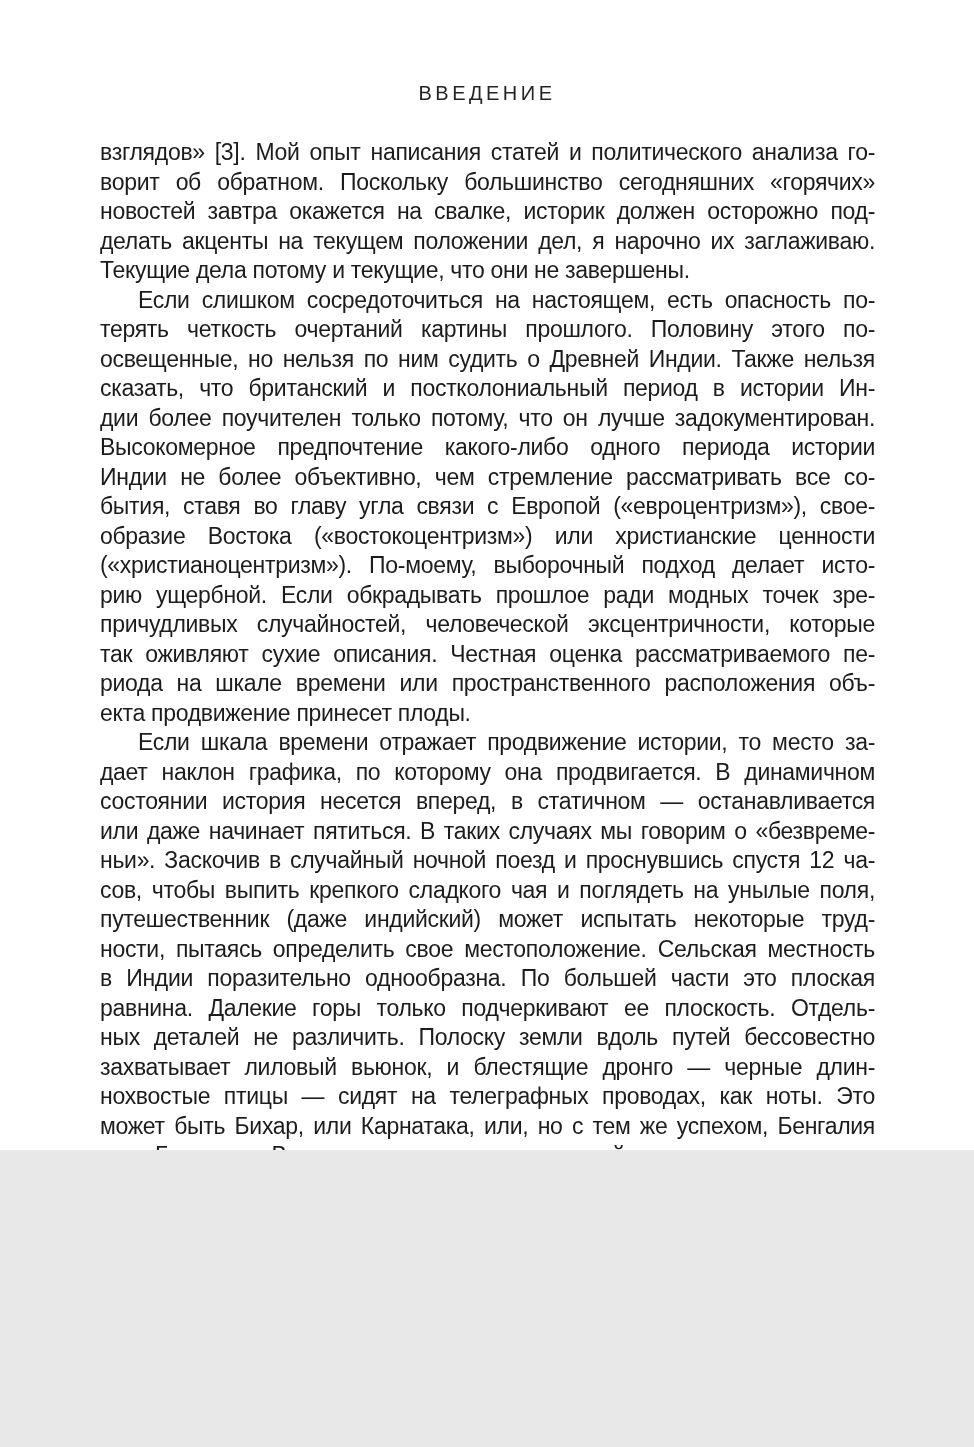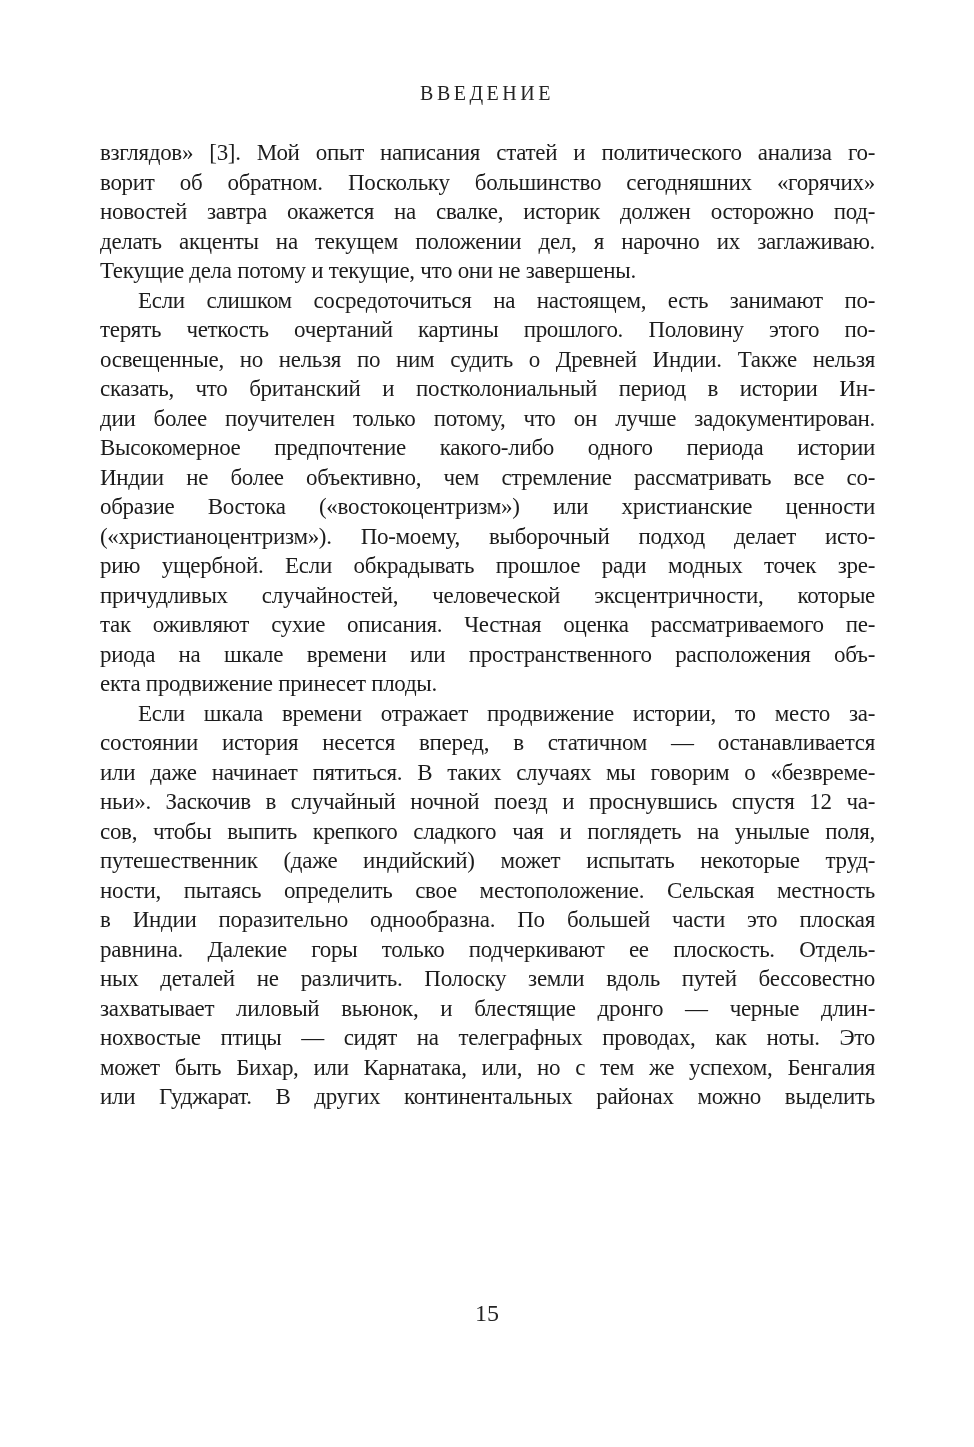--- a/index.html
+++ b/index.html
@@ -3,25 +3,25 @@
 <meta charset="utf-8">
 <style>
   html, body {
     margin: 0;
     padding: 0;
     background: #e8e8e8;
   }
   .page {
     position: relative;
     width: 974px;
-    height: 1447px;
+    height: 1150px;
     margin: 0 auto;
     background: #ffffff;
     overflow: hidden;
-    font-family: Liberation Serif, serif;
+    font-family: Liberation Sans, sans-serif;
     color: #1c1c1c;
   }
   .running-head {
     position: absolute;
     top: 82px;
     left: 0;
     width: 100%;
     text-align: center;
     font-size: 20px;
     letter-spacing: 3.5px;
@@ -65,35 +65,37 @@
 <div class="page">
 
   <div class="running-head">ВВЕДЕНИЕ</div>
 
   <div class="textblock">
       <div class="line">взглядов» [3]. Мой опыт написания статей и политического анализа го-</div>
       <div class="line">ворит об обратном. Поскольку большинство сегодняшних «горячих»</div>
       <div class="line">новостей завтра окажется на свалке, историк должен осторожно под-</div>
       <div class="line">делать акценты на текущем положении дел, я нарочно их заглаживаю.</div>
       <div class="line para-end">Текущие дела потому и текущие, что они не завершены.</div>
-      <div class="line indent">Если слишком сосредоточиться на настоящем, есть занимают по-</div>
+      <div class="line indent">Если слишком сосредоточиться на настоящем, есть опасность по-</div>
       <div class="line">терять четкость очертаний картины прошлого. Половину этого по-</div>
       <div class="line">освещенные, но нельзя по ним судить о Древней Индии. Также нельзя</div>
       <div class="line">сказать, что британский и постколониальный период в истории Ин-</div>
       <div class="line">дии более поучителен только потому, что он лучше задокументирован.</div>
       <div class="line">Высокомерное предпочтение какого-либо одного периода истории</div>
       <div class="line">Индии не более объективно, чем стремление рассматривать все со-</div>
+      <div class="line">бытия, ставя во главу угла связи с Европой («евроцентризм»), свое-</div>
       <div class="line">образие Востока («востокоцентризм») или христианские ценности</div>
       <div class="line">(«христианоцентризм»). По-моему, выборочный подход делает исто-</div>
       <div class="line">рию ущербной. Если обкрадывать прошлое ради модных точек зре-</div>
       <div class="line">причудливых случайностей, человеческой эксцентричности, которые</div>
       <div class="line">так оживляют сухие описания. Честная оценка рассматриваемого пе-</div>
       <div class="line">риода на шкале времени или пространственного расположения объ-</div>
       <div class="line para-end">екта продвижение принесет плоды.</div>
       <div class="line indent">Если шкала времени отражает продвижение истории, то место за-</div>
+      <div class="line">дает наклон графика, по которому она продвигается. В динамичном</div>
       <div class="line">состоянии история несется вперед, в статичном — останавливается</div>
       <div class="line">или даже начинает пятиться. В таких случаях мы говорим о «безвреме-</div>
       <div class="line">ньи». Заскочив в случайный ночной поезд и проснувшись спустя 12 ча-</div>
       <div class="line">сов, чтобы выпить крепкого сладкого чая и поглядеть на унылые поля,</div>
       <div class="line">путешественник (даже индийский) может испытать некоторые труд-</div>
       <div class="line">ности, пытаясь определить свое местоположение. Сельская местность</div>
       <div class="line">в Индии поразительно однообразна. По большей части это плоская</div>
       <div class="line">равнина. Далекие горы только подчеркивают ее плоскость. Отдель-</div>
       <div class="line">ных деталей не различить. Полоску земли вдоль путей бессовестно</div>
       <div class="line">захватывает лиловый вьюнок, и блестящие дронго — черные длин-</div>

